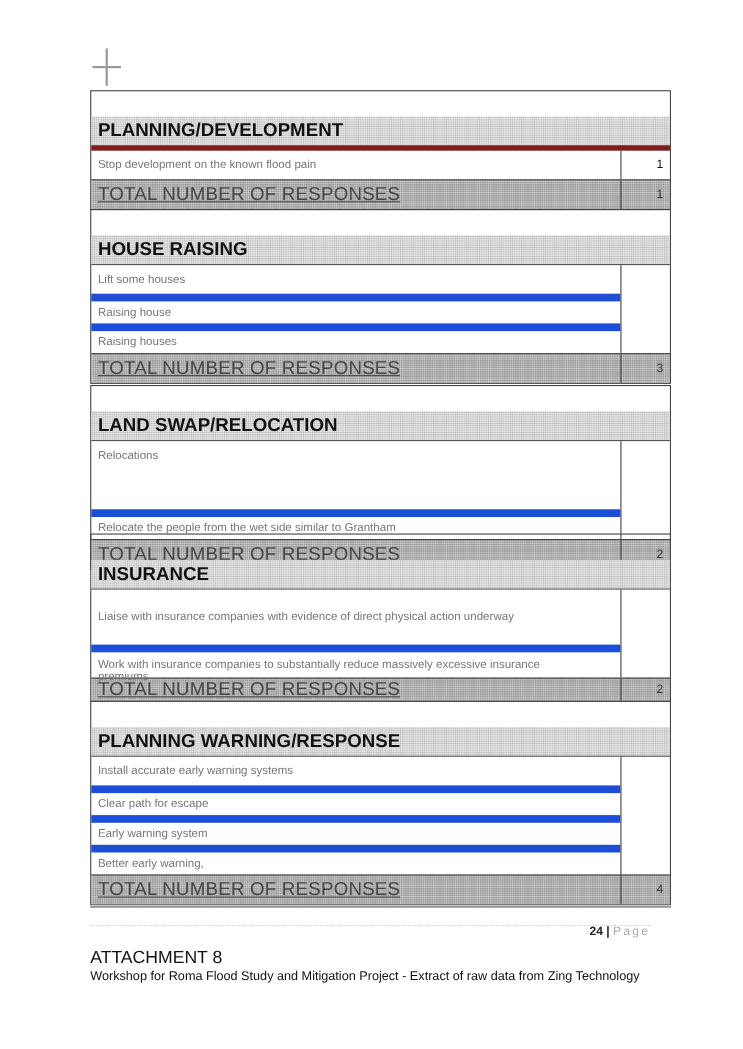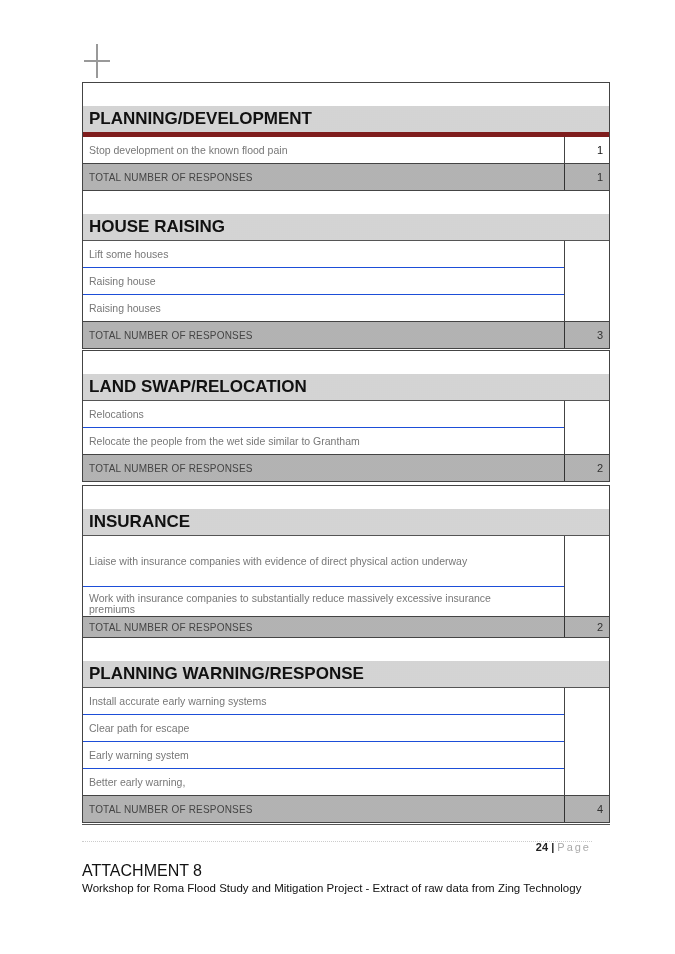--- a/index.html
+++ b/index.html
@@ -20,31 +20,31 @@
     background-image: radial-gradient(#bdbdbd 0.6px, transparent 0.8px);
     background-size: 2px 2px;
     font-weight: bold; font-size: 17px; color: #111;
     padding: 0 6px; display: flex; align-items: center; height: 26px; margin-top: 23px;
   }
   .body-rows { display: flex; }
   .body-rows .left { flex: 1; }
   .body-rows .right { width: 45px; border-left: 1px solid #444; display: flex; align-items: center; justify-content: flex-end; font-size: 11px; padding-right: 6px; box-sizing: border-box; }
   .item {
     font-size: 10.5px; color: #777; padding: 0 6px; display: flex; align-items: center;
-    border-top: 1px solid #1d4ed8; box-sizing: border-box;
+    border-top: 7px solid #1d4ed8; box-sizing: border-box;
   }
   .item:first-child { border-top: none; }
   .total {
     display: flex; height: 26px;
     background-color: #999;
     background-image: radial-gradient(#d0d0d0 0.6px, transparent 0.8px);
     background-size: 2px 2px;
     border-top: 1px solid #444;
   }
-  .total .lbl { flex: 1; font-size: 10px; color: #444; padding: 0 6px; display: flex; align-items: center; letter-spacing: 0.2px; }
+  .total .lbl { flex: 1; font-size: 17px; color: #444; padding: 0 6px; display: flex; align-items: center; letter-spacing: 0.2px; text-decoration: underline; }
   .total .num { width: 45px; border-left: 1px solid #333; display: flex; align-items: center; justify-content: flex-end; padding-right: 6px; box-sizing: border-box; font-size: 11px; color: #333; }
   .footer-rule { position: absolute; left: 82px; top: 824px; width: 528px; height: 1px; background: #555; }
   .footer-dots { position: absolute; left: 82px; top: 841px; width: 510px; border-top: 1px dotted #ccc; }
   .page-num { position: absolute; right: 84px; top: 841px; font-size: 11px; }
   .page-num .n { font-weight: bold; color: #222; }
   .page-num .p { color: #aaa; letter-spacing: 2px; }
   .att { position: absolute; left: 82px; top: 862px; font-size: 16px; color: #111; }
   .ws { position: absolute; left: 82px; top: 882px; font-size: 11.5px; color: #111; }
 </style>
 </head>
@@ -83,21 +83,21 @@
     <div class="lbl">TOTAL NUMBER OF RESPONSES</div>
     <div class="num">3</div>
   </div>
 </div>
 
 <div class="tbl" style="top:350px;">
   <div class="hdr">LAND SWAP/RELOCATION</div>
   <div class="body-rows" style="border-top:1px solid #555;">
     <div class="left">
       <div class="item" style="height:26px;">Relocations</div>
-      <div class="item" style="height:27px;">Relocate the people from the wet side similar to Grantham</div>
+      <div class="item" style="height:27px;margin-top:36px;">Relocate the people from the wet side similar to Grantham</div>
     </div>
     <div class="right"></div>
   </div>
   <div class="total">
     <div class="lbl">TOTAL NUMBER OF RESPONSES</div>
     <div class="num">2</div>
   </div>
 </div>
 
 <div class="tbl" style="top:485px;">

